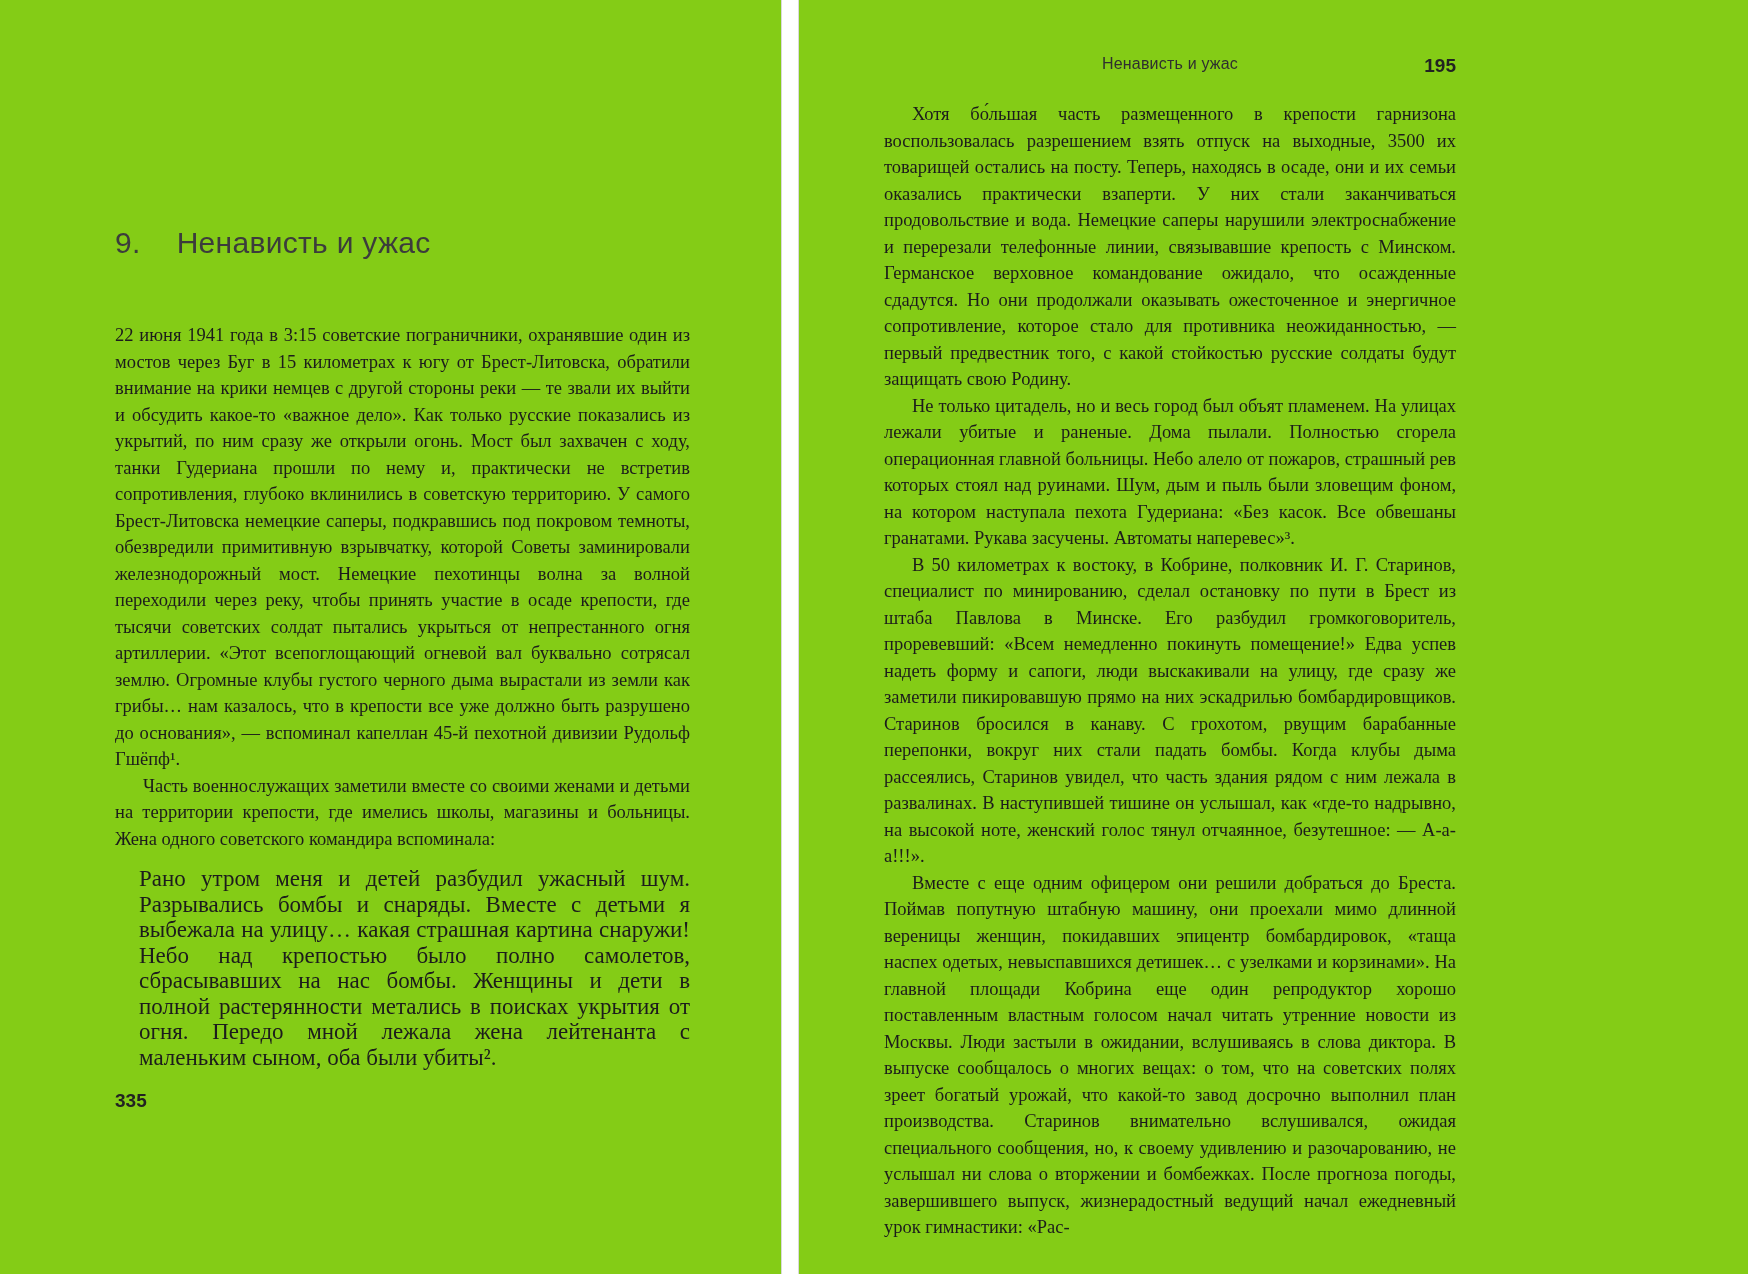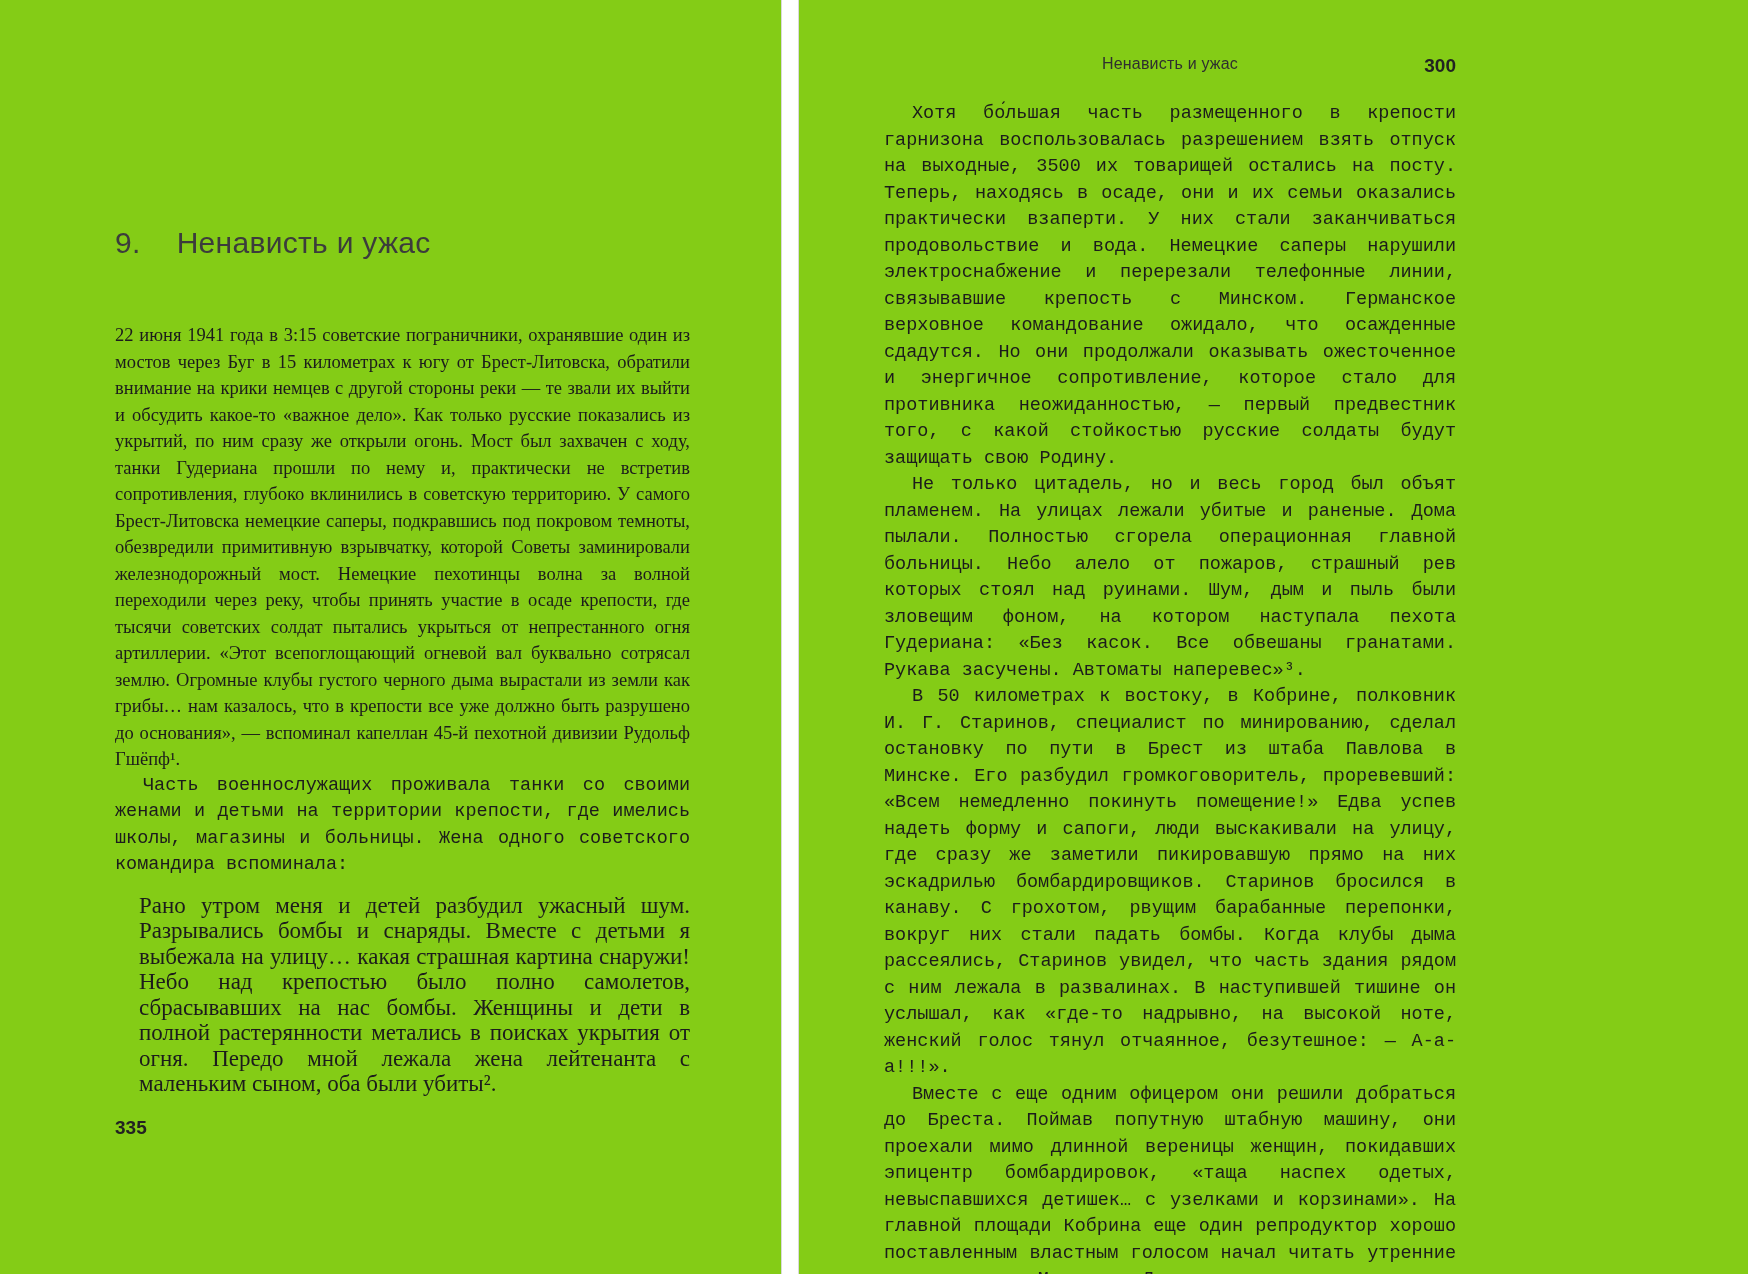--- a/index.html
+++ b/index.html
@@ -62,21 +62,20 @@
     margin-top: 62px;
   }
   .right-body {
     margin-top: 24px;
   }
   .body-text p {
     margin: 0;
   }
   .body-text p.indent {
     text-indent: 28px;
-    font-family: Liberation Mono, monospace;
   }
   .quote-block {
     margin: 14px 0 0 24px;
     font-size: 23px;
     line-height: 25.5px;
     text-align: justify;
   }
   .quote-block p {
     margin: 0;
   }
@@ -115,40 +114,40 @@
   <div class="page page-left">
     <div class="left-col">
 
       <div class="chapter-heading">
         <span>9.</span>
         <span>Ненависть и ужас</span>
       </div>
 
       <div class="body-text left-body">
         <p>22 июня 1941 года в 3:15 советские пограничники, охранявшие один из мостов через Буг в 15 километрах к югу от Брест-Литовска, обратили внимание на крики немцев с другой стороны реки — те звали их выйти и обсудить какое-то «важное дело». Как только русские показались из укрытий, по ним сразу же открыли огонь. Мост был захвачен с ходу, танки Гудериана прошли по нему и, практически не встретив сопротивления, глубоко вклинились в советскую территорию. У самого Брест-Литовска немецкие саперы, подкравшись под покровом темноты, обезвредили примитивную взрывчатку, которой Советы заминировали железнодорожный мост. Немецкие пехотинцы волна за волной переходили через реку, чтобы принять участие в осаде крепости, где тысячи советских солдат пытались укрыться от непрестанного огня артиллерии. «Этот всепоглощающий огневой вал буквально сотрясал землю. Огромные клубы густого черного дыма вырастали из земли как грибы… нам казалось, что в крепости все уже должно быть разрушено до основания», — вспоминал капеллан 45-й пехотной дивизии Рудольф Гшёпф¹.</p>
-        <p class="indent">Часть военнослужащих проживала танки со своими женами и детьми на территории крепости, где имелись школы, магазины и больницы. Жена одного советского командира вспоминала:</p>
+        <p class="indent">Часть военнослужащих заметили вместе со своими женами и детьми на территории крепости, где имелись школы, магазины и больницы. Жена одного советского командира вспоминала:</p>
       </div>
 
       <div class="quote-block">
         <p>Рано утром меня и детей разбудил ужасный шум. Разрывались бомбы и снаряды. Вместе с детьми я выбежала на улицу… какая страшная картина снаружи! Небо над крепостью было полно самолетов, сбрасывавших на нас бомбы. Женщины и дети в полной растерянности метались в поисках укрытия от огня. Передо мной лежала жена лейтенанта с маленьким сыном, оба были убиты².</p>
       </div>
 
       <div class="folio folio-left">335</div>
 
     </div>
   </div>
 
   <div class="gutter"></div>
 
   <div class="page page-right">
     <div class="right-col">
 
       <div class="running-head-row">
         <div class="running-head">Ненависть и ужас</div>
-        <div class="folio folio-right">300</div>
+        <div class="folio folio-right">195</div>
       </div>
 
       <div class="body-text right-body">
         <p class="indent">Хотя бо́льшая часть размещенного в крепости гарнизона воспользовалась разрешением взять отпуск на выходные, 3500 их товарищей остались на посту. Теперь, находясь в осаде, они и их семьи оказались практически взаперти. У них стали заканчиваться продовольствие и вода. Немецкие саперы нарушили электроснабжение и перерезали телефонные линии, связывавшие крепость с Минском. Германское верховное командование ожидало, что осажденные сдадутся. Но они продолжали оказывать ожесточенное и энергичное сопротивление, которое стало для противника неожиданностью, — первый предвестник того, с какой стойкостью русские солдаты будут защищать свою Родину.</p>
         <p class="indent">Не только цитадель, но и весь город был объят пламенем. На улицах лежали убитые и раненые. Дома пылали. Полностью сгорела операционная главной больницы. Небо алело от пожаров, страшный рев которых стоял над руинами. Шум, дым и пыль были зловещим фоном, на котором наступала пехота Гудериана: «Без касок. Все обвешаны гранатами. Рукава засучены. Автоматы наперевес»³.</p>
         <p class="indent">В 50 километрах к востоку, в Кобрине, полковник И. Г. Старинов, специалист по минированию, сделал остановку по пути в Брест из штаба Павлова в Минске. Его разбудил громкоговоритель, проревевший: «Всем немедленно покинуть помещение!» Едва успев надеть форму и сапоги, люди выскакивали на улицу, где сразу же заметили пикировавшую прямо на них эскадрилью бомбардировщиков. Старинов бросился в канаву. С грохотом, рвущим барабанные перепонки, вокруг них стали падать бомбы. Когда клубы дыма рассеялись, Старинов увидел, что часть здания рядом с ним лежала в развалинах. В наступившей тишине он услышал, как «где-то надрывно, на высокой ноте, женский голос тянул отчаянное, безутешное: — А-а-а!!!».</p>
         <p class="indent">Вместе с еще одним офицером они решили добраться до Бреста. Поймав попутную штабную машину, они проехали мимо длинной вереницы женщин, покидавших эпицентр бомбардировок, «таща наспех одетых, невыспавшихся детишек… с узелками и корзинами». На главной площади Кобрина еще один репродуктор хорошо поставленным властным голосом начал читать утренние новости из Москвы. Люди застыли в ожидании, вслушиваясь в слова диктора. В выпуске сообщалось о многих вещах: о том, что на советских полях зреет богатый урожай, что какой-то завод досрочно выполнил план производства. Старинов внимательно вслушивался, ожидая специального сообщения, но, к своему удивлению и разочарованию, не услышал ни слова о вторжении и бомбежках. После прогноза погоды, завершившего выпуск, жизнерадостный ведущий начал ежедневный урок гимнастики: «Рас-</p>
       </div>
 
     </div>

